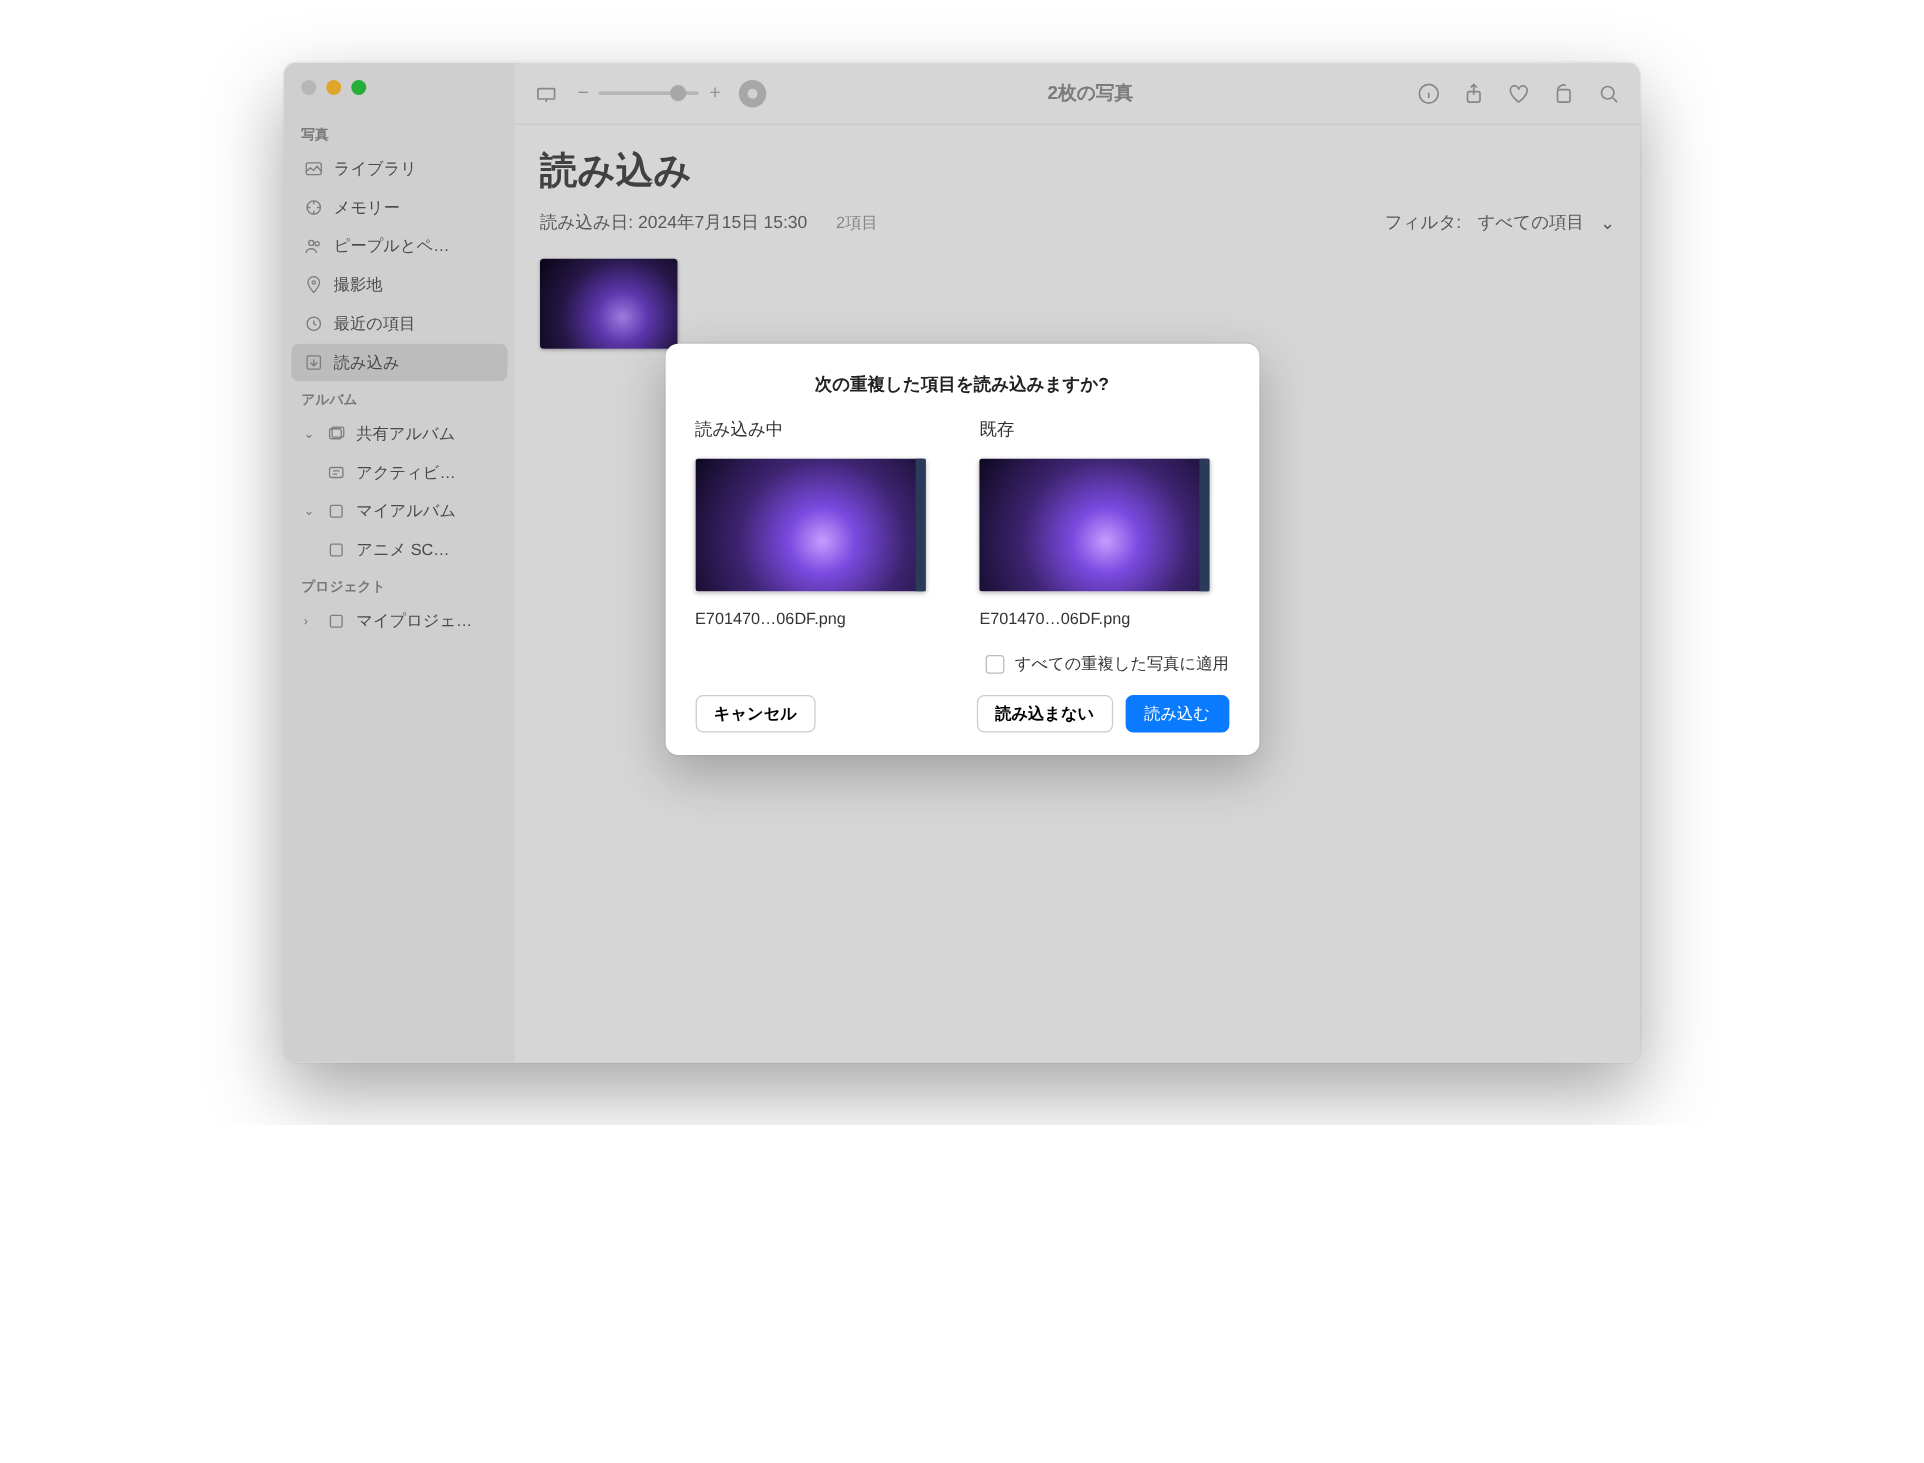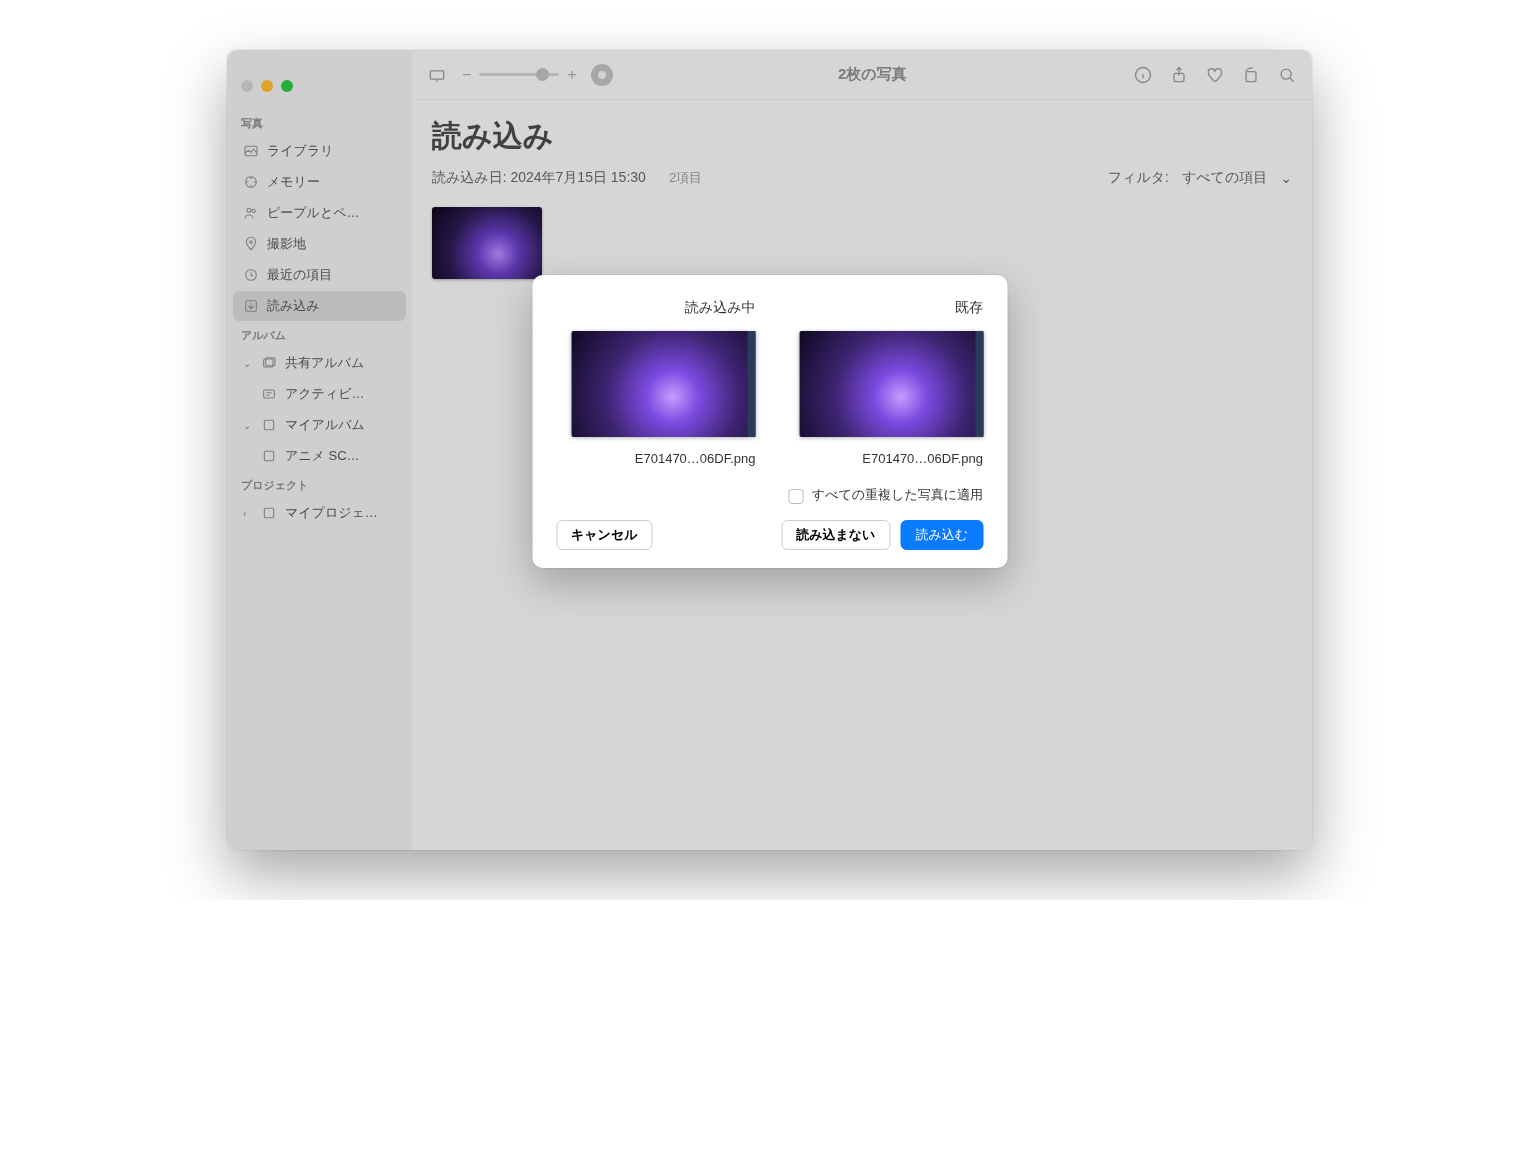--- a/index.html
+++ b/index.html
@@ -3,21 +3,21 @@
   <meta charset="utf-8">
   <style>
     * { margin: 0; padding: 0; box-sizing: border-box; font-family: -apple-system, BlinkMacSystemFont, "Hiragino Sans", sans-serif; }
     body { background: #fff; padding: 50px; display: flex; justify-content: center; }
     .window {
       width: 1085px; height: 800px; background: #f5f5f5; border-radius: 10px;
       box-shadow: 0 25px 60px rgba(0,0,0,0.35), 0 0 0 1px rgba(0,0,0,0.05);
       display: flex; overflow: hidden; position: relative;
     }
     .dimmer { position: absolute; inset: 0; background: rgba(0,0,0,0.12); pointer-events: none; z-index: 5; }
-    .sidebar { width: 185px; background: #ececec; padding-top: 24px; flex-shrink: 0; }
+    .sidebar { width: 185px; background: #ececec; padding-top: 8px; flex-shrink: 0; }
     .traffic-lights { display: flex; gap: 8px; padding: 6px 0 18px 14px; }
     .tl { width: 12px; height: 12px; border-radius: 50%; }
     .tl.c { background: #d0d0d0; }
     .tl.m { background: #febc2e; }
     .tl.x { background: #28c840; }
     .section-title { font-size: 11px; color: #8a8a8a; font-weight: 600; padding: 6px 14px 4px; }
     .nav-item {
       display: flex; align-items: center; gap: 8px; padding: 6px 10px;
       margin: 1px 6px; border-radius: 6px; font-size: 13px; color: #555;
       cursor: default;
@@ -57,34 +57,34 @@
     }
 
     .modal {
       position: absolute; top: 225px; left: 50%; transform: translateX(-50%);
       width: 475px; background: #fff; border-radius: 10px; z-index: 10;
       box-shadow: 0 15px 40px rgba(0,0,0,0.25), 0 0 0 1px rgba(0,0,0,0.05);
       padding: 24px 24px 18px;
     }
     .modal-title { text-align: center; font-size: 14px; font-weight: 700; color: #222; margin-bottom: 18px; }
     .compare { display: flex; gap: 28px; justify-content: center; }
-    .col { flex: 1; display: flex; flex-direction: column; align-items: flex-end; }
+    .col { flex: 1; display: flex; flex-direction: column; align-items: flex-start; }
     .col-title { font-size: 14px; color: #333; margin-bottom: 14px; }
     .mthumb {
       width: 184px; height: 106px; border-radius: 2px;
       background: radial-gradient(circle at 55% 62%, #c79cff 0%, #7b4ae0 22%, #3d2470 55%, #0e0820 100%);
       margin-bottom: 14px; box-shadow: 0 1px 4px rgba(0,0,0,0.3);
       position: relative;
     }
     .mthumb::after {
       content: ""; position: absolute; right: 0; top: 0; bottom: 0; width: 8px;
       background: linear-gradient(#2a3a5a, #2a3a5a);
     }
     .fname { font-size: 13px; color: #333; }
-    .apply-row { display: flex; align-items: flex-end; justify-content: flex-end; gap: 8px; margin: 20px 0 16px; font-size: 13px; color: #333; }
+    .apply-row { display: flex; align-items: center; justify-content: flex-end; gap: 8px; margin: 20px 0 16px; font-size: 13px; color: #333; }
     .checkbox { width: 15px; height: 15px; border: 1px solid #bbb; border-radius: 3px; background: #fff; }
     .btn-row { display: flex; gap: 10px; }
     .btn-row .flex { flex: 1; }
     .btn {
       padding: 5px 14px; font-size: 13px; border-radius: 6px; border: 1px solid #ccc;
       background: #fff; cursor: default; display: flex; align-items: center; justify-content: center; font-weight: bold;
     }
     .btn.primary { background: #0a7aff; color: #fff; border-color: #0a7aff; font-weight: 500; }
   </style>
 </head>
@@ -269,20 +269,21 @@
           <span>フィルタ:</span>
           <span>すべての項目</span>
           <span>⌄</span>
         </div>
       </div>
       <div class="thumb"></div>
     </div>
   </div>
 
   <div class="modal">
+    <div class="modal-title">次の重複した項目を読み込みますか?</div>
     <div class="compare">
       <div class="col">
         <div class="col-title">読み込み中</div>
         <div class="mthumb"></div>
         <div class="fname">E701470…06DF.png</div>
       </div>
       <div class="col">
         <div class="col-title">既存</div>
         <div class="mthumb"></div>
         <div class="fname">E701470…06DF.png</div>

